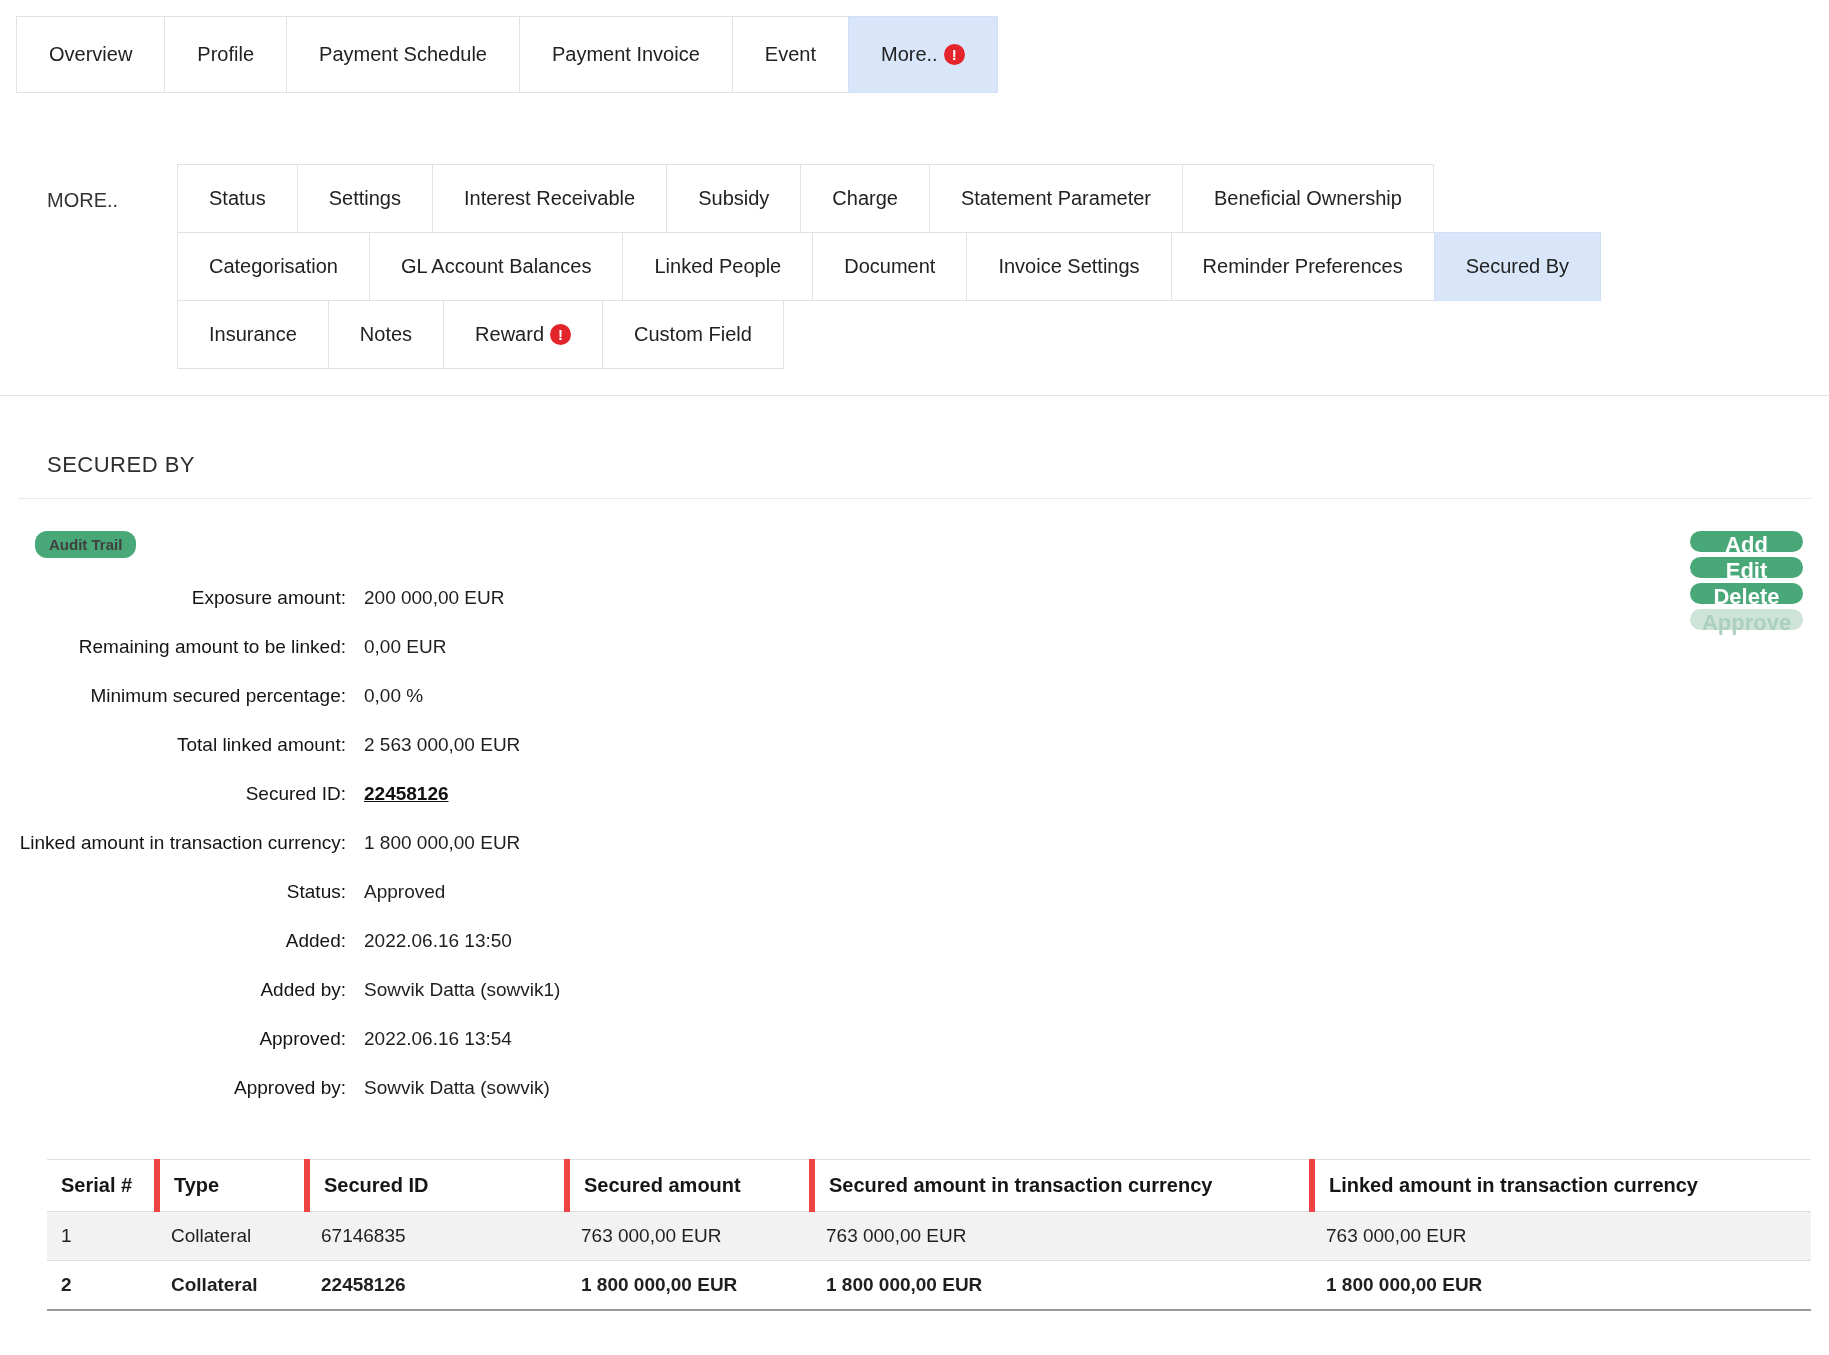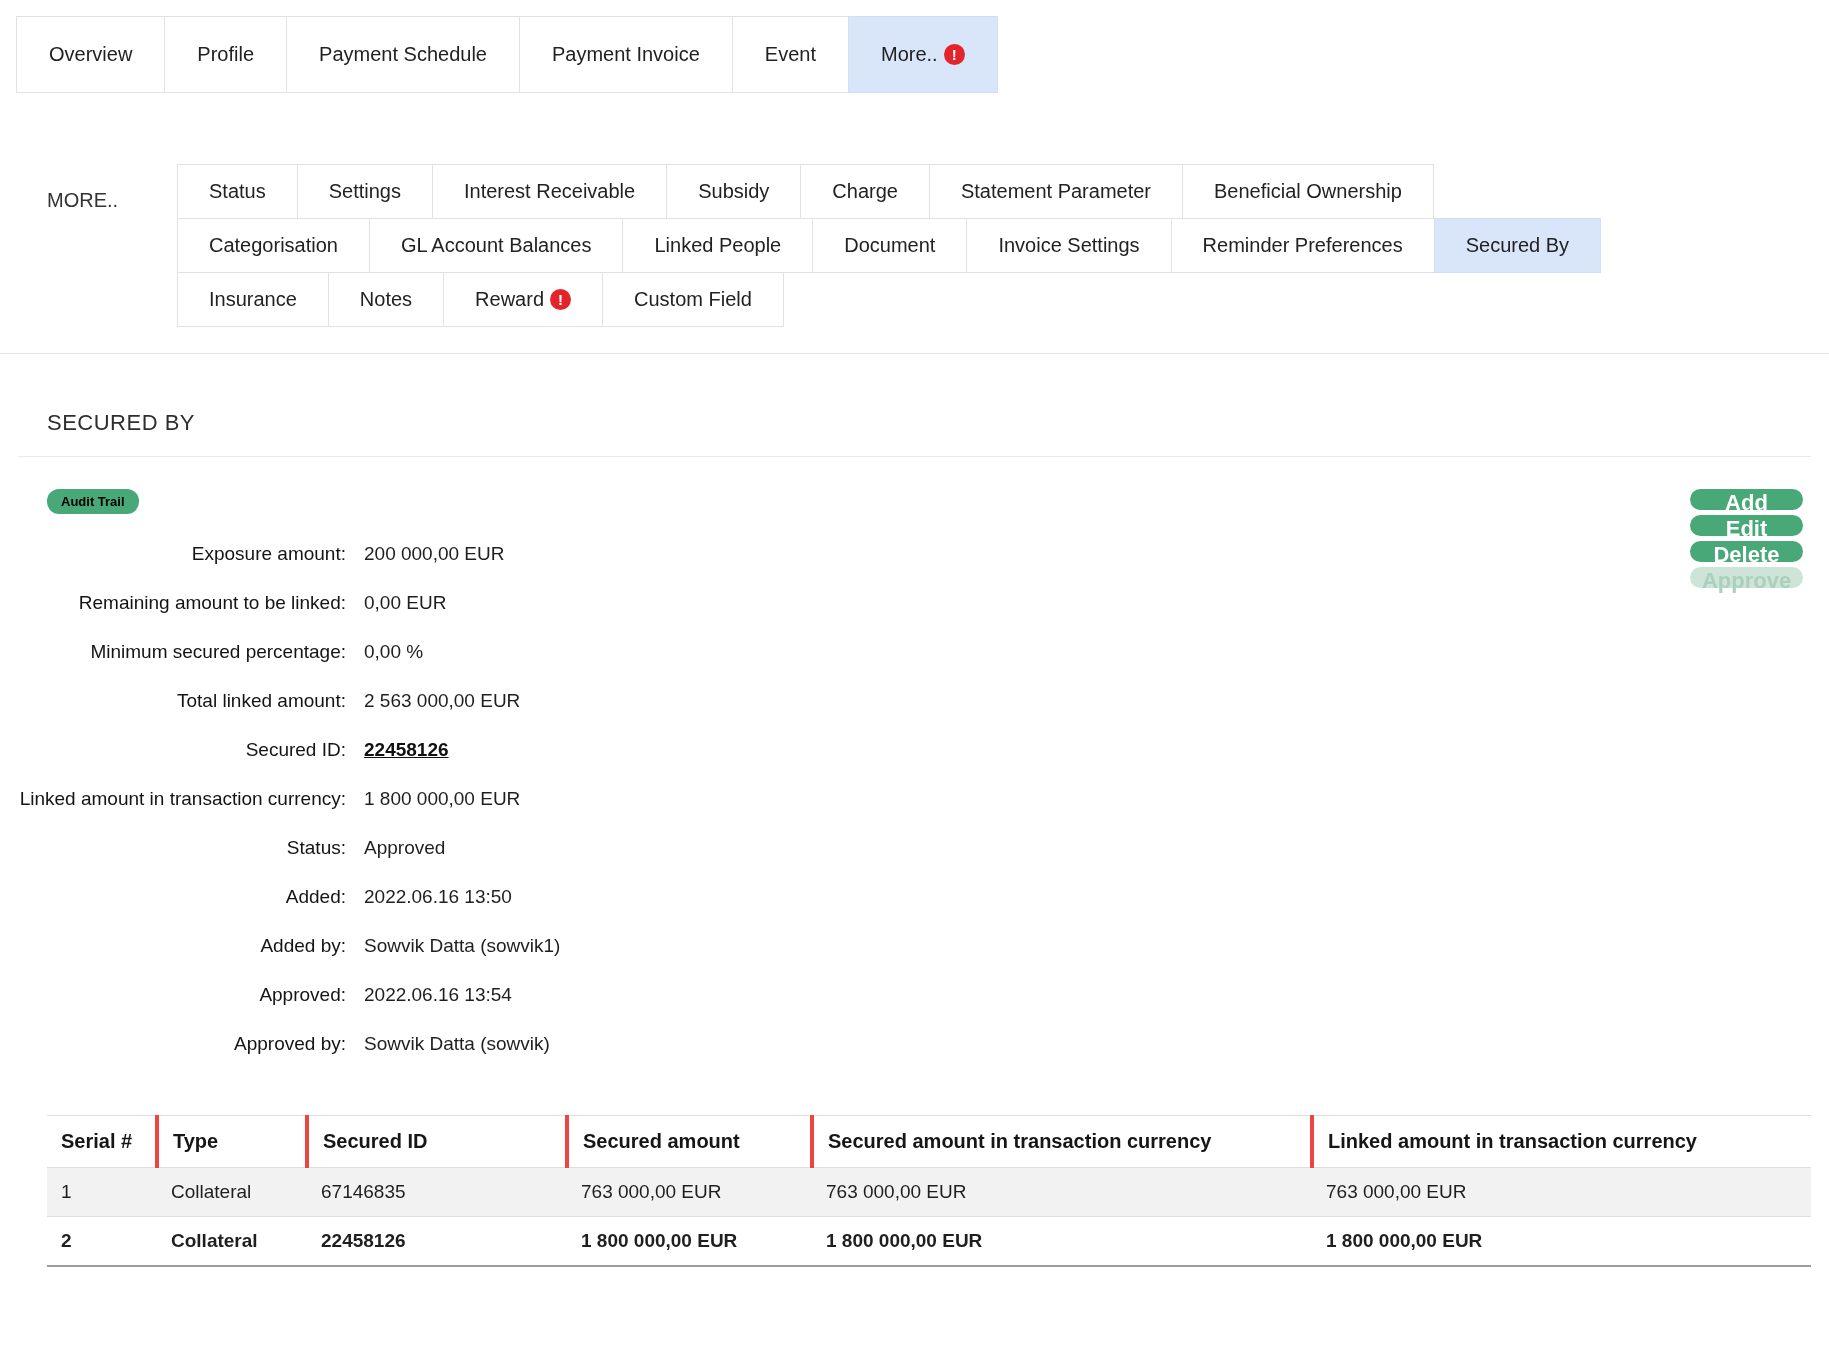--- a/index.html
+++ b/index.html
@@ -26,36 +26,36 @@
     background:#e3242b; color:#fff; font-size:15px; font-weight:bold;
     margin-left:6px; flex-shrink:0;
   }
 
   
   .more-wrap { display:flex; margin:72px 0 0 47px; }
   .more-label { font-size:20px; color:#333; width:130px; margin-top:24px; flex-shrink:0; }
   .subtab-row { display:flex; margin-top:-1px; }
   .subtab {
     border:1px solid #e2e2e2; margin-left:-1px; background:#fff;
-    padding:0 31px; height:55px; display:flex; align-items:center;
+    padding:0 31px; height:69px; display:flex; align-items:center;
     font-size:20px; color:#222; cursor:pointer; white-space:nowrap;
   }
   .subtab:first-child { margin-left:0; }
   .subtab.selected { background:#d9e6fa; border-color:#cfe0f7; }
 
   .divider { border:none; border-top:1px solid #e6e6e6; margin:26px 0 0 0; }
 
   
   .section-title { margin:56px 0 0 47px; font-size:22px; letter-spacing:.5px; color:#2e2e2e; }
   .title-rule { border:none; border-top:1px solid #e9e9e9; margin:20px 18px 0 18px; }
 
   .content { position:relative; margin-top:32px; }
   .audit-trail {
-    display:inline-block; margin-left:47px;
-    background:#49a878; color:#000000; font-size:13px; font-weight:bold;
+    display:inline-block; margin-left:35px;
+    background:#49a878; color:#404040; font-size:15px; font-weight:bold;
     padding:5px 14px; border-radius:12px; cursor:pointer;
   }
 
   .fields { margin-top:26px; }
   .field-row { display:flex; margin-bottom:22px; font-size:19px; line-height:27px; }
   .field-label { width:346px; text-align:right; font-weight:normal; color:#141414; flex-shrink:0; }
   .field-value { margin-left:18px; color:#1f1f1f; }
   .field-value.link { font-weight:bold; text-decoration:underline; color:#101010; cursor:pointer; }
 
   
@@ -67,21 +67,21 @@
   }
   .btn.disabled { background:#cfe4d8; color:#abd0bd; cursor:default; }
 
   
   .data-table {
     margin:58px 18px 0 47px; width:1764px;
     border-collapse:collapse; table-layout:fixed;
   }
   .data-table th {
     text-align:left; font-size:20px; font-weight:bold; color:#161616;
-    padding:14px; border-right:4px solid #ef4444; background:#fff;
+    padding:14px; border-right:6px solid #ef4444; background:#fff;
   }
   .data-table thead tr { border-top:1px solid #e0e0e0; }
   .data-table th:last-child { border-right:none; }
   .data-table td { padding:13px 14px; font-size:19px; color:#1f1f1f; }
   .data-table tbody tr { border-top:1px solid #dedede; }
   .data-table tbody tr:last-child { border-bottom:2px solid #9b9b9b; }
   tr.row-alt { background:#f2f2f2; }
   tr.row-selected td { font-weight:bold; }
   .num { text-align:left; }
 </style>

